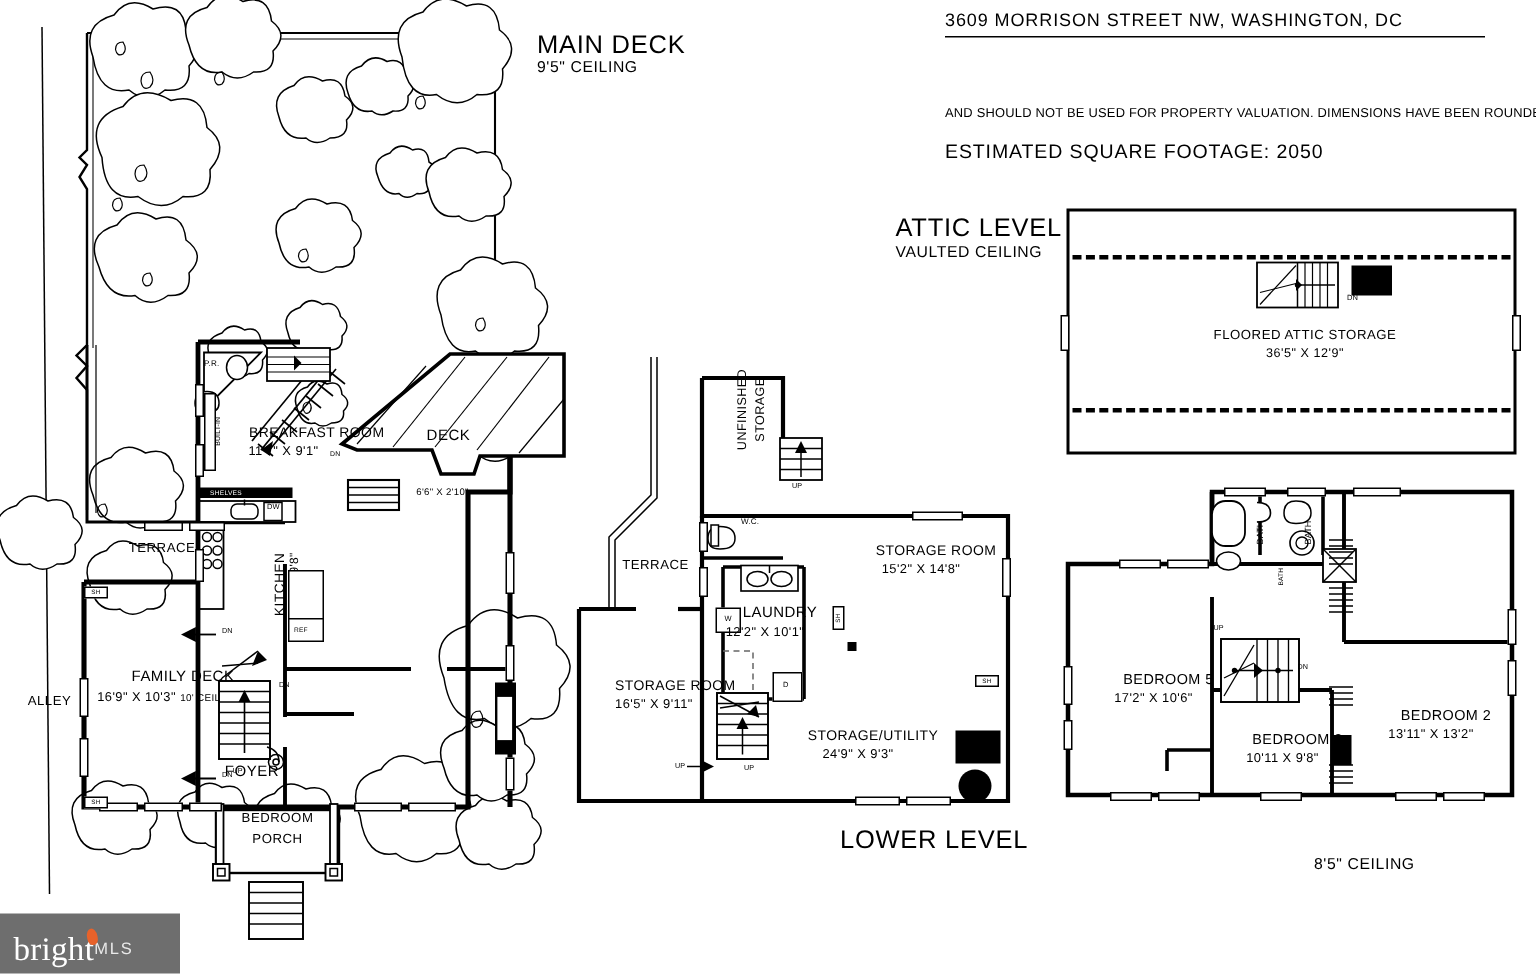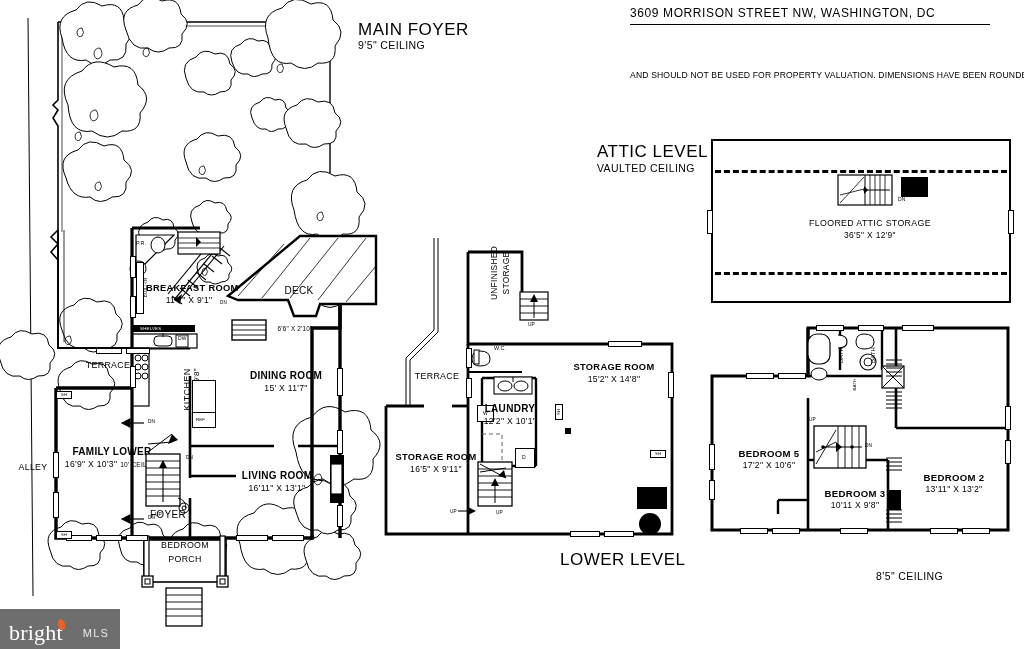--- a/index.html
+++ b/index.html
@@ -12,21 +12,21 @@
   .stage{position:absolute;inset:0;}
   .abs{position:absolute;}
   
   .lvl-title{font-size:17px;letter-spacing:.5px;font-weight:400;white-space:nowrap;}
   .lvl-sub{font-size:10.5px;letter-spacing:.4px;white-space:nowrap;}
   .addr{font-size:12px;letter-spacing:.6px;white-space:nowrap;}
   .addr-rule{border-bottom:1.5px solid #000;}
   .disc{font-size:8.6px;letter-spacing:.15px;line-height:1.65;white-space:nowrap;}
   .sqft{font-size:13px;letter-spacing:.6px;white-space:nowrap;}
   .rm{font-size:9.3px;letter-spacing:.3px;text-align:center;line-height:1.28;white-space:nowrap;}
-  .rm b{font-weight:700;display:block;}
+  .rm b{font-weight:400;display:block;margin-left:20px;}
   .rm .dim{font-size:8.6px;}
   .rm .tiny{font-size:6.6px;letter-spacing:.2px;}
   .lbl{font-size:8.8px;letter-spacing:.35px;white-space:nowrap;text-align:center;}
   .nano{font-size:3.9px;letter-spacing:.1px;white-space:nowrap;}
   .rot90{transform:rotate(-90deg);transform-origin:center center;}
   .thin{background:#000;position:absolute;}
   .room-out{position:absolute;border:2.4px solid #000;background:#fff;box-sizing:border-box;}
   .win{position:absolute;background:#fff;border:1px solid #000;box-sizing:border-box;}
   .blk{position:absolute;background:#000;}
   .circ{position:absolute;background:#000;border-radius:50%;}
@@ -37,33 +37,34 @@
   svg{position:absolute;overflow:visible;}
   .watermark{
     position:absolute;background:#6e6e6e;display:flex;align-items:center;
     padding:0 9px;box-sizing:border-box;
   }
   .wm-bright{font-family:"Liberation Serif","DejaVu Serif",serif;color:#fff;font-size:22px;
              letter-spacing:.2px;line-height:1;position:relative;}
   .wm-flame{position:absolute;width:7px;height:11px;background:#e8622a;border-radius:60% 60% 50% 50%;
             transform:rotate(-12deg);}
   .wm-mls{font-family:"Liberation Sans",sans-serif;color:#e9e9e9;font-size:11px;
-          letter-spacing:1.2px;margin-left:20px;}
+          letter-spacing:1.2px;margin-left:0;}
 </style>
 </head>
 <body>
 
 <div class="stage">
 
   <div class="abs addr addr-rule" style="left:630px;top:6px;padding-bottom:4px;width:360px;">3609 MORRISON STREET NW, WASHINGTON, DC</div>
 
   <div class="abs disc" style="left:630px;top:68px;">AND  SHOULD NOT BE USED FOR PROPERTY VALUATION. DIMENSIONS HAVE BEEN ROUNDED.</div>
 
-
-  <div class="abs lvl-title" style="left:358px;top:20px;">MAIN FOYER</div>
+  <div class="abs sqft" style="left:630px;top:93px;">ESTIMATED SQUARE FOOTAGE: 2050</div>
+
+  <div class="abs lvl-title" style="left:358px;top:20px;">MAIN DECK</div>
   <div class="abs lvl-sub" style="left:358px;top:39px;">9'5" CEILING</div>
 
   <div class="abs lvl-title" style="left:597px;top:142px;">ATTIC LEVEL</div>
   <div class="abs lvl-sub" style="left:597px;top:162px;">VAULTED CEILING</div>
 
   <div class="room-out" style="left:711px;top:139px;width:300px;height:164px;"></div>
   <div class="dash-h" style="left:715px;top:170px;width:292px;"></div>
   <div class="dash-h" style="left:715px;top:272px;width:292px;"></div>
   <div class="win" style="left:707px;top:210px;width:6px;height:24px;"></div>
   <div class="win" style="left:1008px;top:210px;width:6px;height:24px;"></div>
@@ -252,37 +253,29 @@
 
   <div class="abs rot90" style="left:156px;top:380px;width:70px;text-align:center;">
     <div style="font-size:9px;letter-spacing:.4px;">KITCHEN</div>
     <div style="font-size:8px;letter-spacing:.2px;">11'2" X 9'8"</div>
   </div>
 
   <div class="fix" style="left:192px;top:380px;width:24px;height:44px;"></div>
   <div class="fix" style="left:192px;top:412px;width:24px;height:16px;"></div>
   <div class="abs nano" style="left:196px;top:417px;font-size:4.4px;">REF</div>
 
-  <div class="abs rm" style="left:226px;top:370px;width:120px;">
-    <b style="font-size:10px;">DINING ROOM</b>
-    <span class="dim">15' X 11'7"</span>
-  </div>
-
-  <div class="abs rm" style="left:212px;top:470px;width:130px;">
-    <b style="font-size:10px;">LIVING ROOM</b>
-    <span class="dim">16'11" X 13'1"</span>
-  </div>
+
 
   <svg style="left:330px;top:455px;width:20px;height:50px;">
     <rect x="0" y="0" width="14" height="48" fill="#000"></rect>
     <rect x="1" y="9" width="11" height="30" fill="#fff" stroke="#000" stroke-width="1.2"></rect>
   </svg>
 
   <div class="abs rm" style="left:54px;top:446px;width:116px;">
-    <b style="font-size:10px;">FAMILY LOWER</b>
+    <b style="font-size:10px;">FAMILY DECK</b>
     <span class="dim">16'9" X 10'3"</span>
     <span class="tiny">10' CEILING</span>
   </div>
 
   <svg style="left:142px;top:428px;width:60px;height:92px;">
     <rect x="4" y="26" width="34" height="52" fill="#fff" stroke="#000" stroke-width="1.3"></rect>
     <g stroke="#000" stroke-width=".9">
       <line x1="4" y1="33" x2="38" y2="33"></line>
         <line x1="4" y1="40" x2="38" y2="40"></line>
       <line x1="4" y1="47" x2="38" y2="47"></line>
@@ -429,20 +422,24 @@
     <b>STORAGE ROOM</b>
     <span class="dim">15'2" X 14'8"</span>
   </div>
   <div class="blk" style="left:565px;top:428px;width:6px;height:6px;"></div>
 
   <div class="abs rm" style="left:390px;top:452px;width:92px;">
     <b>STORAGE ROOM</b>
     <span class="dim">16'5" X 9'11"</span>
   </div>
 
+  <div class="abs rm" style="left:512px;top:485px;width:120px;">
+    <b>STORAGE/UTILITY</b>
+    <span class="dim">24'9" X 9'3"</span>
+  </div>
   <div class="blk" style="left:637px;top:487px;width:30px;height:22px;"></div>
   <div class="circ" style="left:639px;top:513px;width:22px;height:22px;"></div>
 
   <svg style="left:476px;top:460px;width:56px;height:62px;">
     <rect x="2" y="2" width="34" height="44" fill="#fff" stroke="#000" stroke-width="1.3"></rect>
     <g stroke="#000" stroke-width=".9">
       <line x1="2" y1="9" x2="36" y2="9"></line>
         <line x1="2" y1="16" x2="36" y2="16"></line>
       <line x1="2" y1="23" x2="36" y2="23"></line>
         <line x1="2" y1="30" x2="36" y2="30"></line>

